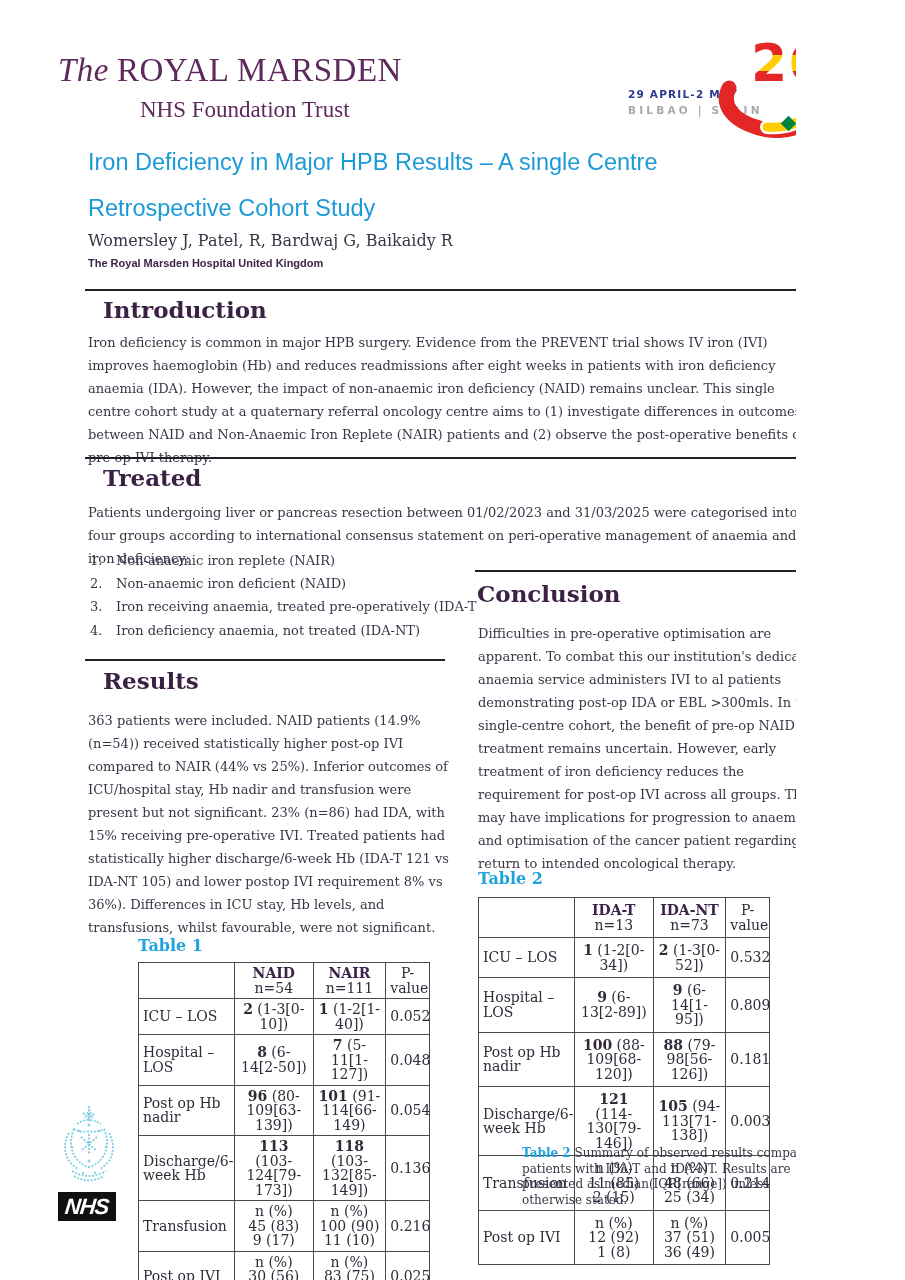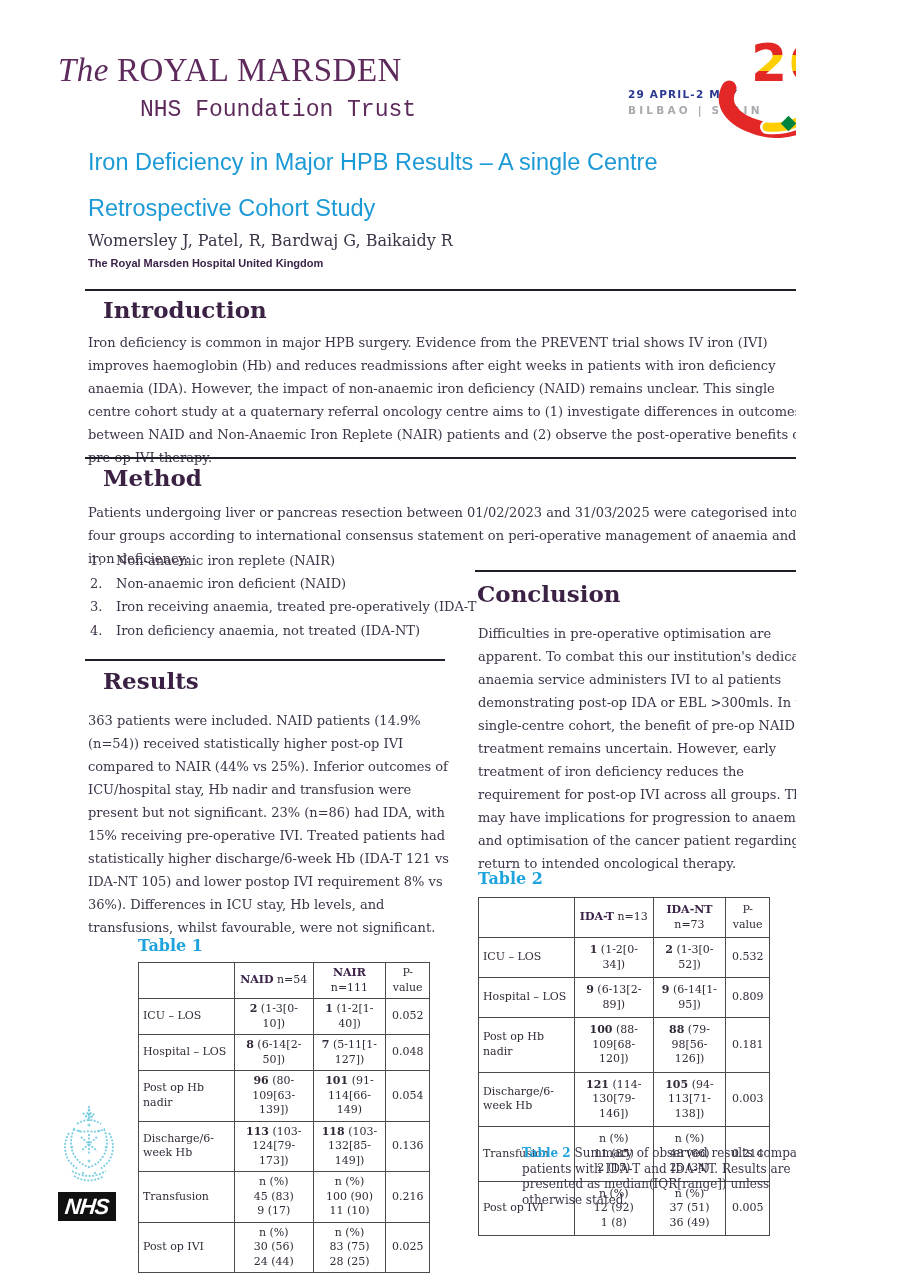--- a/index.html
+++ b/index.html
@@ -3,21 +3,21 @@
 <meta charset="utf-8">
 <style>
   html,body{margin:0;padding:0;background:#fff;}
   .page{position:relative;width:796px;height:1280px;background:#fff;overflow:hidden;
         font-family:"DejaVu Serif",serif;color:#3D3347;border-radius:32px;}
 
   
   .rm-logo{position:absolute;left:58px;top:52px;color:#5E2A5C;}
   .rm-line1{font-family:"Liberation Serif",serif;font-size:33px;letter-spacing:.5px;white-space:nowrap;}
   .rm-the{font-style:italic;margin-right:8px;}
-  .rm-line2{font-family:Liberation Mono, monospace;font-size:23px;margin:8px 0 12px 82px;}
+  .rm-line2{font-family:Liberation Serif, serif;font-size:23px;margin:8px 0 12px 82px;}
 
   
   .nata{position:absolute;left:618px;top:45px;width:230px;height:100px;font-family:"DejaVu Sans",sans-serif;}
   .nata-word{position:absolute;left:8px;top:-4px;font-size:43px;font-weight:bold;letter-spacing:3px;
              color:#fff;-webkit-text-stroke:2.5px #2B3990;}
   .nata-26{position:absolute;left:133px;top:-12px;font-size:52px;font-weight:bold;letter-spacing:1px;
            background:linear-gradient(180deg,#E32726 0%,#E32726 36%,#FFCE00 36%,#FFCE00 64%,#E32726 64%,#E32726 100%);
            -webkit-background-clip:text;background-clip:text;color:#E32726;-webkit-text-fill-color:transparent;}
   .nata-dates{position:absolute;left:10px;top:43px;font-size:10.5px;font-weight:bold;color:#2B3990;letter-spacing:1.2px;}
   .nata-loc{position:absolute;left:10px;top:59px;font-size:10.5px;font-weight:bold;color:#A7A9AC;letter-spacing:3.2px;}
@@ -52,21 +52,21 @@
   .p-conclusion{left:478px;top:622px;width:344px;}
 
   .mlist{position:absolute;left:90px;top:549px;width:400px;}
   .mli{display:flex;font-size:13px;line-height:23.2px;color:#3D3347;}
   .mli .num{width:26px;flex:0 0 26px;}
 
   
   .tbl-title{position:absolute;font-size:16px;font-weight:bold;color:#1FA3DC;font-family:"DejaVu Serif",serif;}
   .t1-title{left:138px;top:936px;}
   .t2-title{left:478px;top:869px;}
-  .dtable{position:absolute;border-collapse:collapse;font-size:11px;color:#322A38;table-layout:fixed;background:#fff;}
+  .dtable{position:absolute;border-collapse:collapse;font-size:14px;color:#322A38;table-layout:fixed;background:#fff;}
   #table1{left:138px;top:962px;width:292px;}
   #table2{left:478px;top:897px;width:292px;}
   .dtable th,.dtable td{border:1px solid #4a4a4a;padding:3px 4px;vertical-align:middle;line-height:14.5px;}
   .dtable th{font-weight:normal;text-align:center;}
   #table2 th,#table2 td{padding:5px 4px;}
   .dtable .grp{font-weight:bold;color:#3B2349;}
   .dtable .lbl{text-align:left;}
   .dtable .val{text-align:center;}
   .dtable .pv{text-align:center;}
   .dtable .lead{font-weight:bold;}
@@ -109,21 +109,21 @@
   <div class="title-l1">Iron Deficiency in Major HPB Results – A single Centre</div>
   <div class="title-l2">Retrospective Cohort Study</div>
   <div class="authors">Womersley J, Patel, R, Bardwaj G, Baikaidy R</div>
   <div class="affiliation">The Royal Marsden Hospital United Kingdom</div>
 
   <div class="hr hr-intro"></div>
   <div class="sec-h h-intro">Introduction</div>
   <div class="para p-intro">Iron deficiency is common in major HPB surgery.  Evidence from the PREVENT trial shows IV iron (IVI) improves haemoglobin (Hb) and reduces readmissions after eight weeks in patients with iron deficiency anaemia (IDA).  However, the impact of non-anaemic iron deficiency (NAID) remains unclear.  This single centre cohort study at a quaternary referral oncology centre aims to (1) investigate differences in outcomes between NAID and Non-Anaemic Iron Replete (NAIR) patients and (2) observe the post-operative benefits of pre-op IVI therapy.</div>
 
   <div class="hr hr-method"></div>
-  <div class="sec-h h-method">Method</div>
+  <div class="sec-h h-method">Treated</div>
   <div class="para p-method">Patients undergoing liver or pancreas resection between 01/02/2023 and 31/03/2025 were categorised into four groups according to international consensus statement on peri-operative management of anaemia and iron deficiency:</div>
   <div class="mlist">
     <div class="mli">
         <span class="num">1.</span>
         <span>Non-anaemic iron replete (NAIR)</span>
       </div>
     <div class="mli">
         <span class="num">2.</span>
         <span>Non-anaemic iron deficient (NAID)</span>
       </div>

